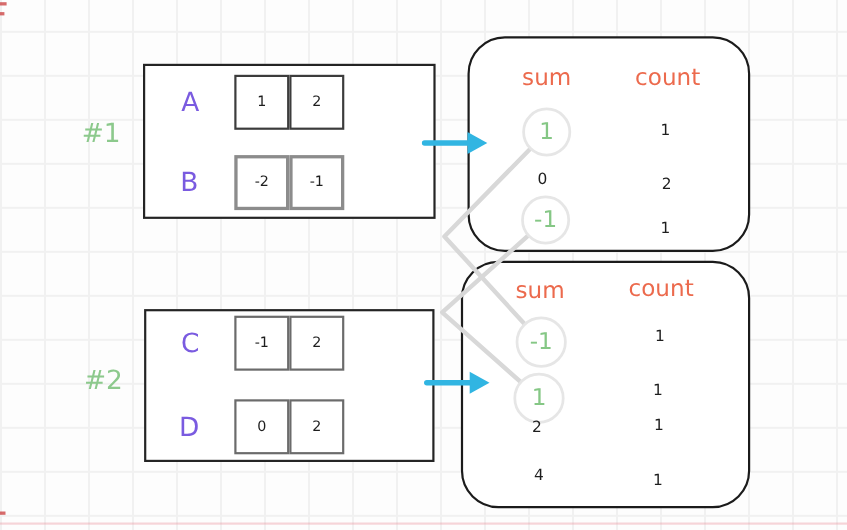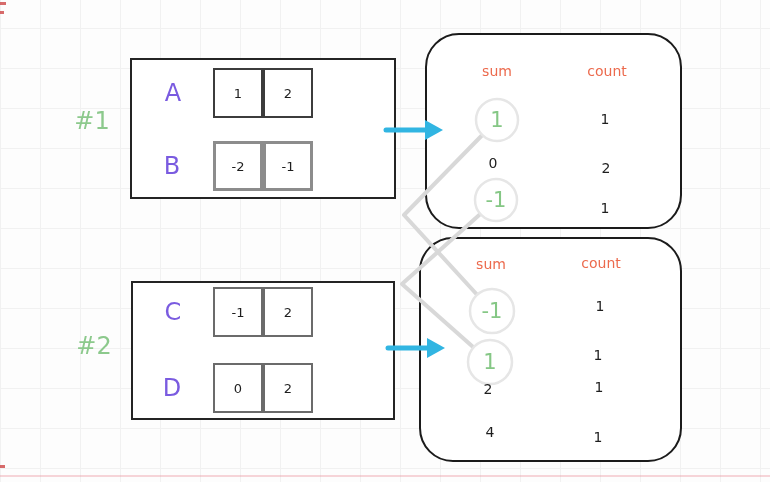--- a/index.html
+++ b/index.html
@@ -24,21 +24,21 @@
   .cell{position:absolute;width:50px;height:50px;background:#ffffff;box-sizing:border-box;}
   .cell.dark{border:2px solid #3c3c3c;}
   .cell.light{border:3px solid #8c8c8c;}
   .cell.mid{border:2.5px solid #6b6b6b;}
   .round-table{position:absolute;border:2px solid #1b1b1b;border-radius:34px;background:#ffffff;box-sizing:border-box;}
 
   .txt{position:absolute;transform:translate(-50%,-50%);color:#1e1e1e;white-space:nowrap;line-height:1;}
   .group-label{font-size:24px;color:var(--group-label,#8cc98c);}
   .array-name{font-size:24px;color:var(--array-name,#7a5be0);}
   .cell-num{font-size:13px;}
-  .hdr{font-size:14px;color:var(--header,#ec6a4d);}
+  .hdr{font-size:21px;color:var(--header,#ec6a4d);}
   .sum-val{font-size:14px;}
   .count-val{font-size:14px;}
   .hl{font-size:21px;color:var(--highlight,#85c785);}
 
   .conn{fill:none;stroke:var(--connector,#d8d8d8);stroke-width:4;stroke-linecap:round;stroke-linejoin:round;}
   .hl-circle{fill:#ffffff;stroke:#e6e6e6;stroke-width:2.5;}
   .arrow-line{stroke:var(--arrow,#31b5e2);stroke-width:5;stroke-linecap:round;}
   .arrow-head{fill:var(--arrow,#31b5e2);}
 
   .red-dash{position:absolute;background:rgba(205,70,70,0.8);}

